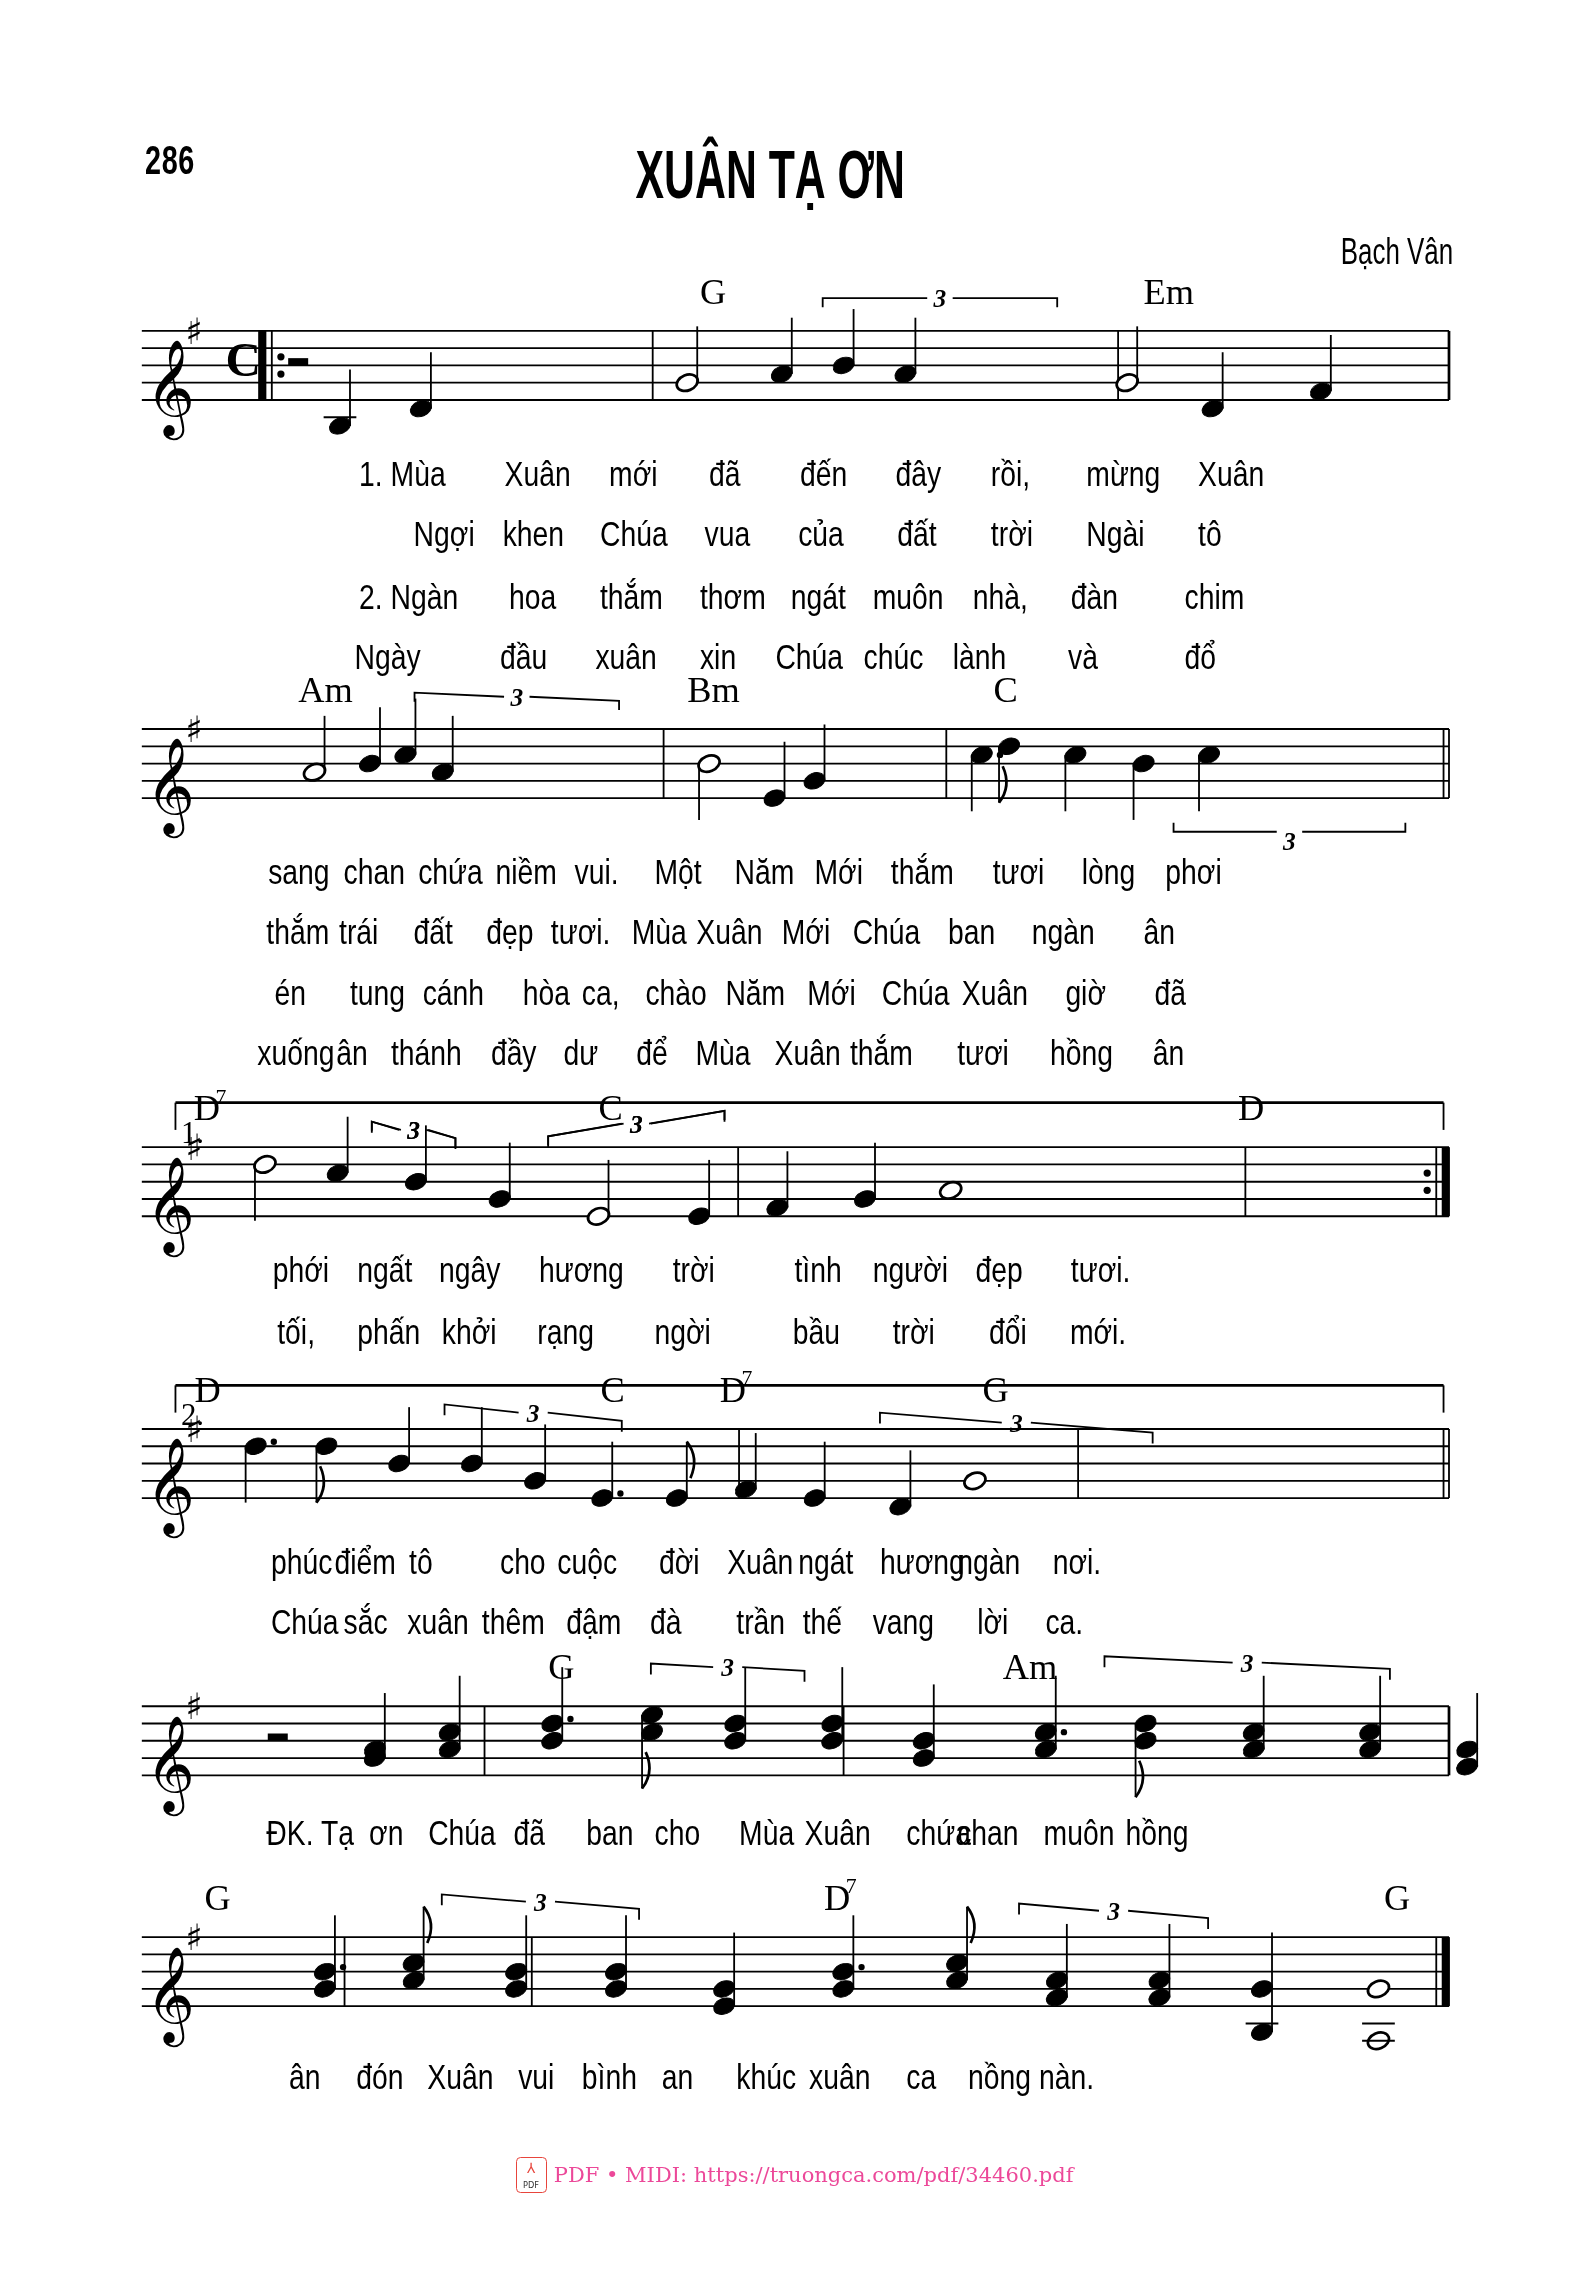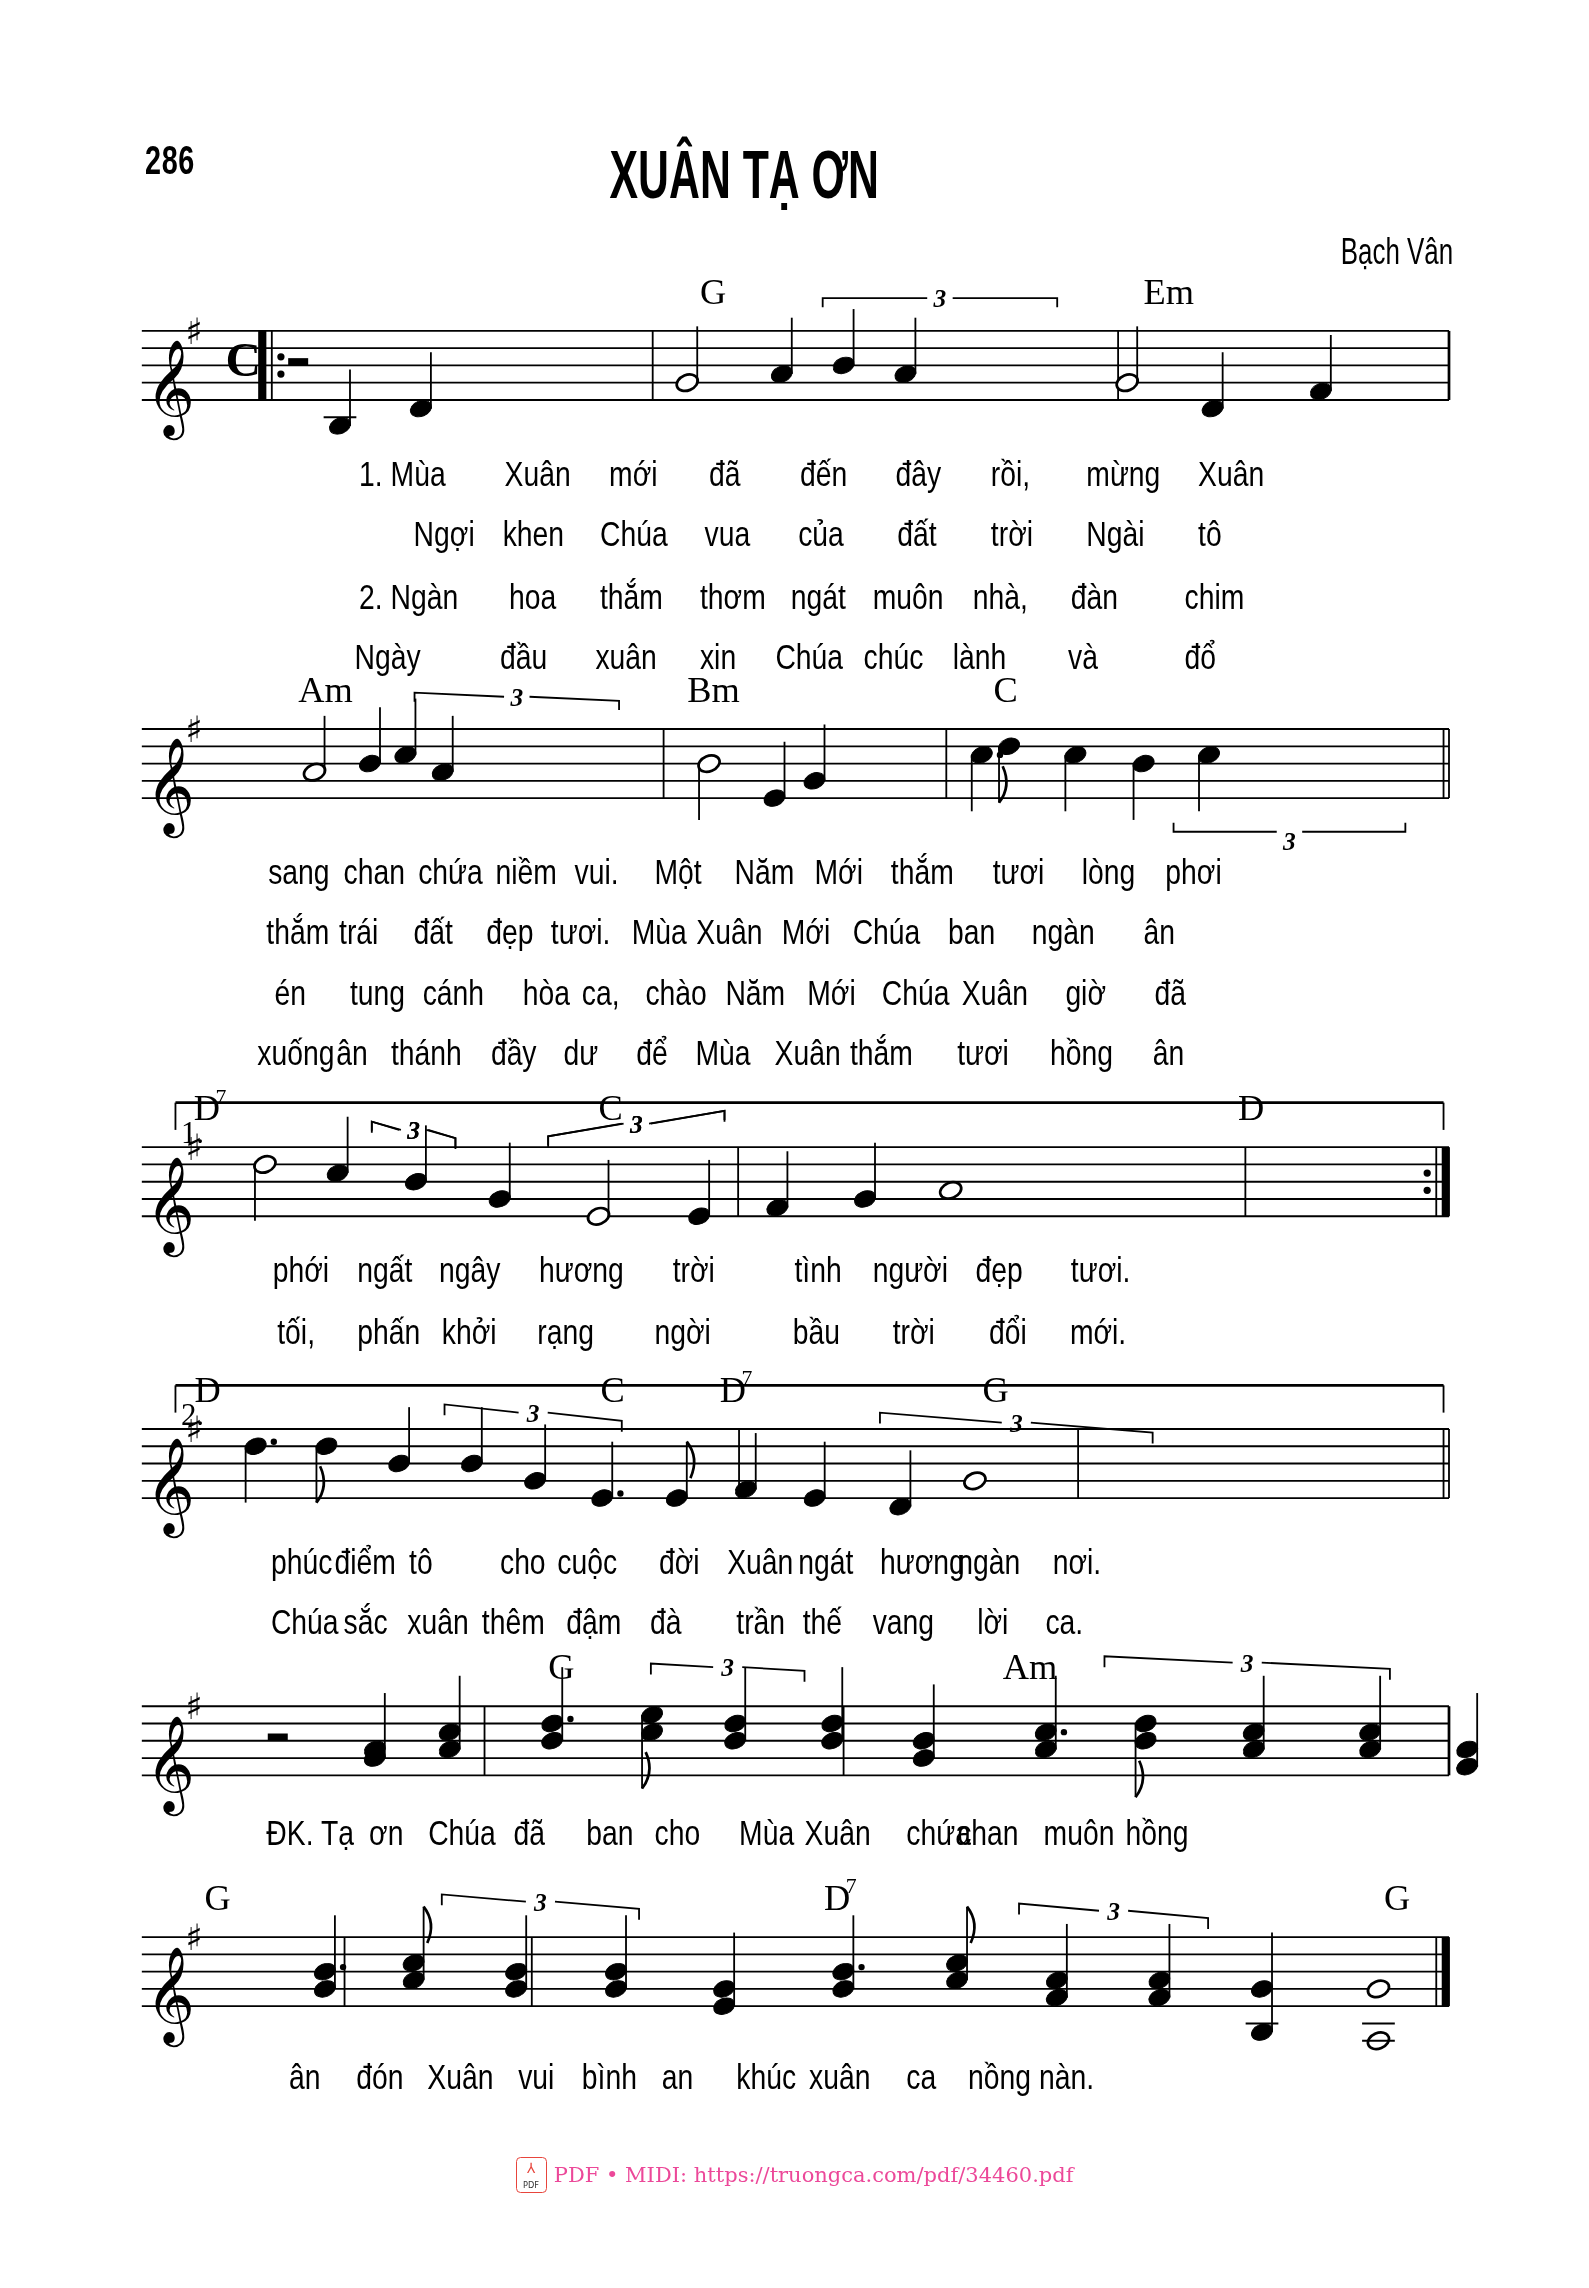--- a/index.html
+++ b/index.html
@@ -1,21 +1,21 @@
 <!DOCTYPE html>
 <html style="font-size:14.5px"><head>
 <meta charset="utf-8">
 <style>
   html, body { margin: 0; padding: 0; background: #ffffff; }
   body { width: 1589px; height: 2288px; position: relative; overflow: hidden;
          font-family: "Liberation Sans", sans-serif; color: #000; }
   .page-number { position: absolute; left: 145px; top: 138px; font-size: 40px; font-weight: bold;
                  transform: scaleX(0.72); transform-origin: left top; letter-spacing: 0.9px; }
   .song-title { position: absolute; left: 0; width: 1489px; top: 135px; text-align: center;
-                font-size: 69px; font-weight: bold; }
+                font-size: 69px; font-weight: bold; padding-left: 26px; }
   .song-title span { display: inline-block; transform: scaleX(0.62); }
   .composer { position: absolute; right: 136px; top: 231px; font-size: 36px;
               transform: scaleX(0.72); transform-origin: right top; }
   svg.score { position: absolute; left: 0; top: 0; }
   .chord { font-family: "Liberation Serif", serif; font-size: 40px; }
   .chord-sup { font-family: "Liberation Serif", serif; font-size: 24px; }
   .lyric { font-family: "Liberation Sans", sans-serif; font-size: 38px; }
   .triplet-num { font-family: "Liberation Serif", serif; font-style: italic; font-weight: bold; font-size: 28px; }
   .volta-num { font-family: "Liberation Serif", serif; font-size: 34px; }
   .footer { position: absolute; left: 0; width: 1589px; top: 2157px; text-align: center; }

